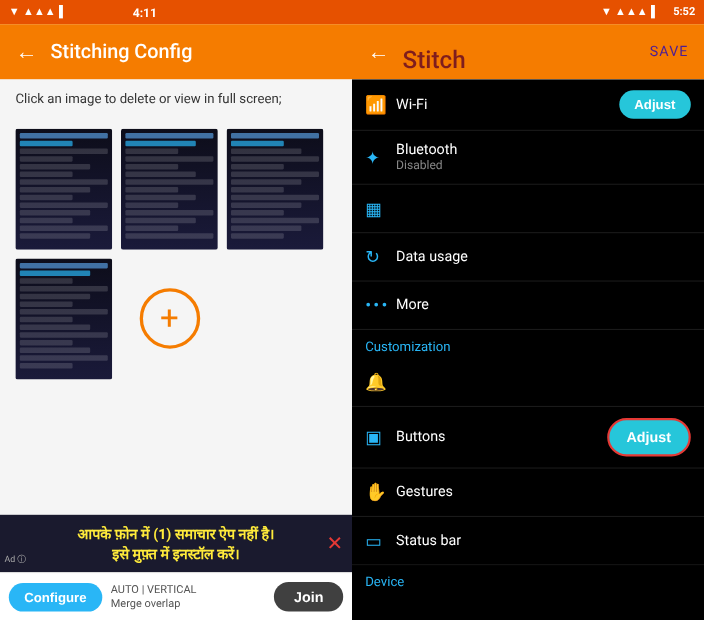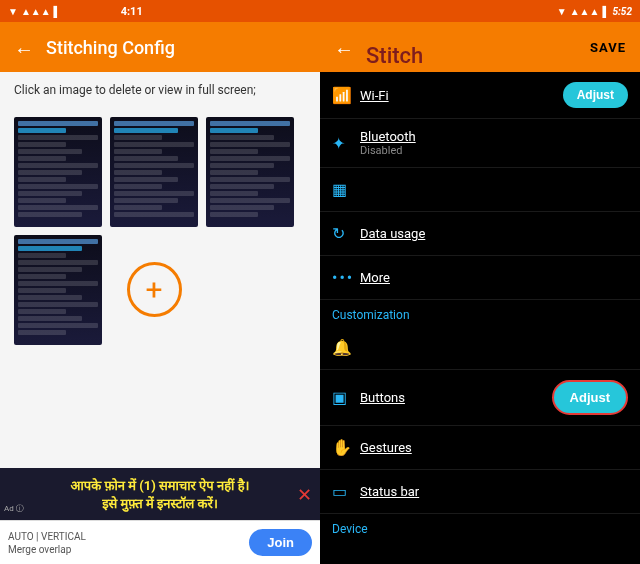--- a/index.html
+++ b/index.html
@@ -162,21 +162,21 @@
       font-weight: bold;
       cursor: pointer;
     }
     .bottom-bar .mode-text {
       font-size: 10px;
       color: #555;
       flex: 1;
       line-height: 1.3;
     }
     .btn-join {
-      background: #3b82f6;
+      background: #404040;
       color: white;
       border: none;
       border-radius: 20px;
       padding: 6px 18px;
       font-size: 13px;
       font-weight: bold;
       cursor: pointer;
     }
 
     
@@ -203,21 +203,21 @@
     .toolbar-right {
       background: #f57c00;
       height: 50px;
       display: flex;
       align-items: center;
       padding: 0 14px;
       gap: 12px;
     }
     .toolbar-right .back-arrow { color: white; font-size: 20px; cursor: pointer; }
     .toolbar-right .title { color: #7f1d1d; font-size: 22px; font-weight: 500; flex: 1; margin-top: 16px; }
-    .toolbar-right .save-btn { color: #000000; font-size: 13px; font-weight: bold; cursor: pointer; letter-spacing: 1px; margin-left: 28px; }
+    .toolbar-right .save-btn { color: #4c1d95; font-size: 13px; font-weight: normal; cursor: pointer; letter-spacing: 1px; margin-left: 28px; }
 
     .instruction-right {
       padding: 8px 14px;
       font-size: 12px;
       color: #333;
     }
 
     .settings-view {
       flex: 1;
       overflow: hidden;
@@ -238,21 +238,21 @@
       border-bottom: 1px solid #1a1a1a;
       min-height: 44px;
     }
     .setting-item .s-icon {
       width: 28px;
       color: #29b6f6;
       font-size: 16px;
       flex-shrink: 0;
     }
     .setting-item .s-content { flex: 1; }
-    .setting-item .s-title { color: white; font-size: 13px; text-decoration: underline; }
+    .setting-item .s-title { color: white; font-size: 13px; }
     .setting-item .s-sub { color: #888; font-size: 11px; }
     .section-label {
       padding: 8px 12px 4px 12px;
       font-size: 12px;
       color: #29b6f6;
       background: #000;
     }
 
     .adjust-btn {
       background: #26c6da;
@@ -398,36 +398,37 @@
   </div>
 
   <div class="ad-banner">
     <div class="ad-text">आपके फ़ोन में (1) समाचार ऐप नहीं है।</div>
     <div class="ad-text">इसे मुफ़्त में इनस्टॉल करें।</div>
     <span class="ad-close">✕</span>
     <span class="ad-badge">Ad ⓘ</span>
   </div>
 
   <div class="bottom-bar">
+    <button class="btn-configure">Configure</button>
     <div class="mode-text">
       <div>AUTO | VERTICAL</div>
       <div>Merge overlap</div>
     </div>
     <button class="btn-join">Join</button>
   </div>
 </div>
 
 <div class="right-panel">
 
   <div class="status-bar-right">
     <div class="status-icons-right">
       <span>▼</span>
       <span>▲▲▲</span>
       <span>▌</span>
-      <span style="margin-left:0;font-style:italic;">5:52</span>
+      <span style="margin-left:10px;">5:52</span>
     </div>
   </div>
 
   <div class="toolbar-right">
     <span class="back-arrow">←</span>
     <span class="title">Stitch</span>
     <span class="save-btn">SAVE</span>
   </div>
 
 

